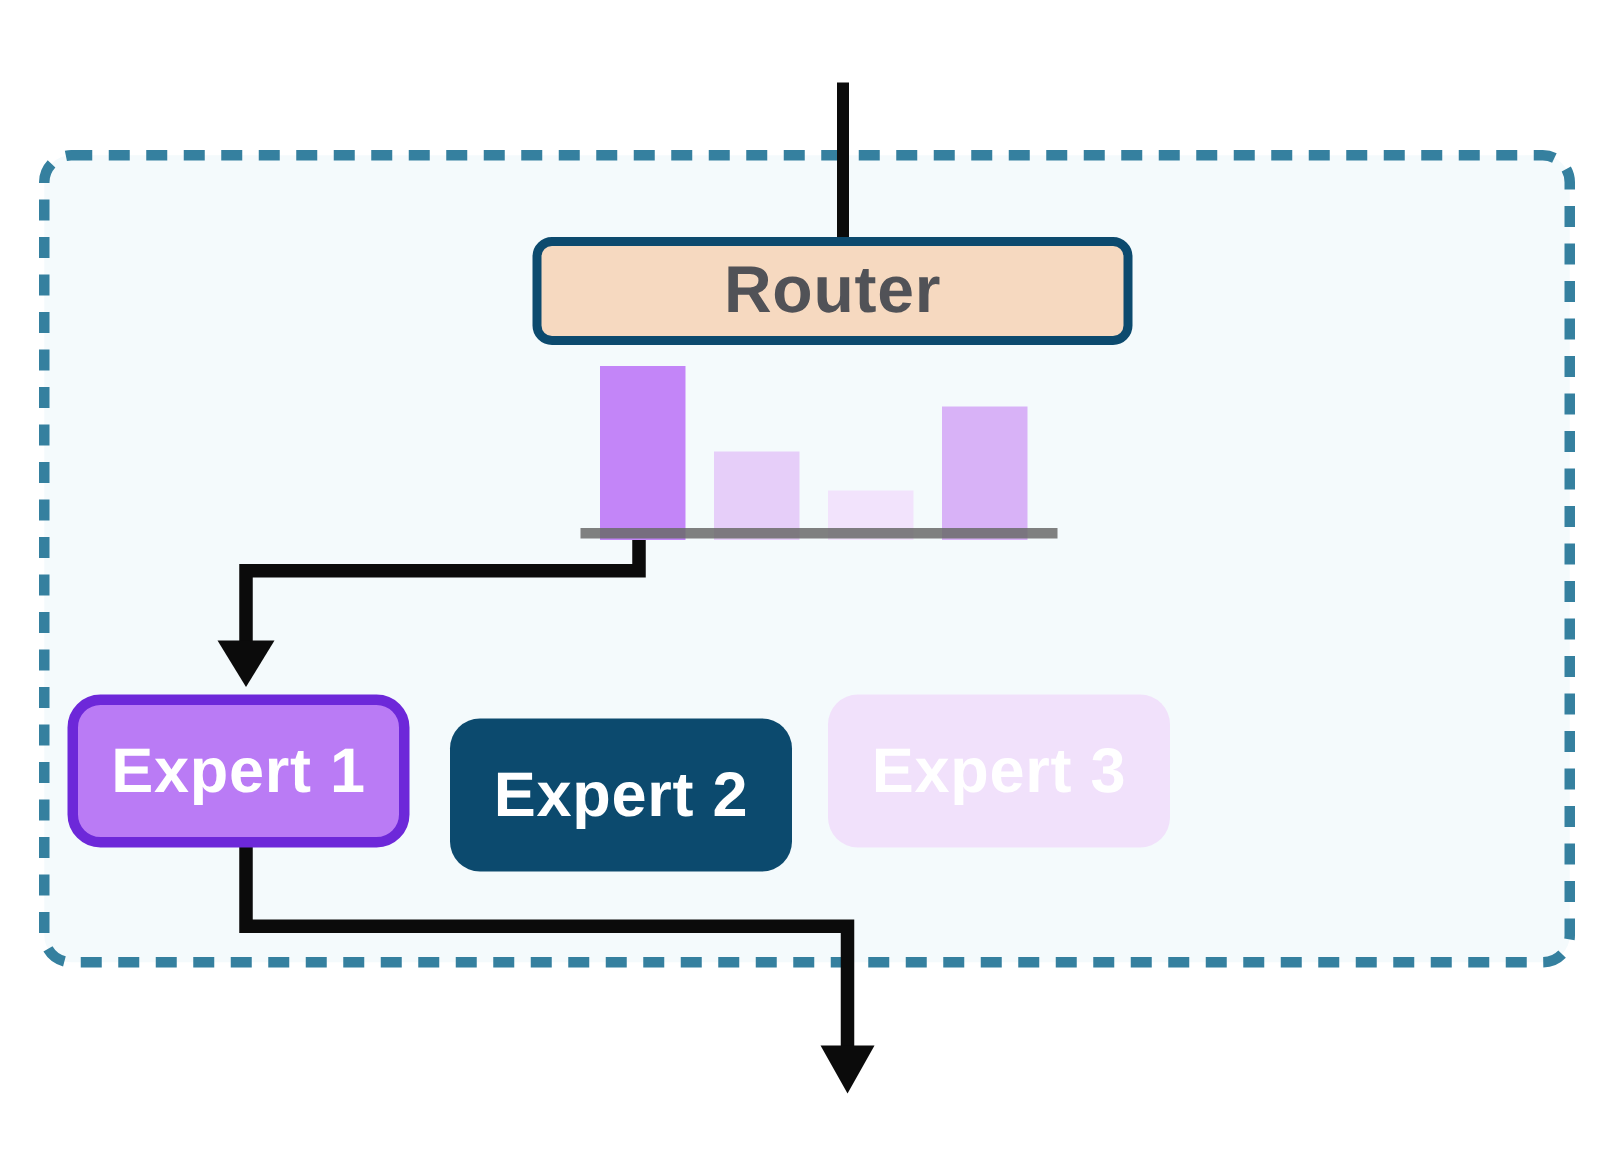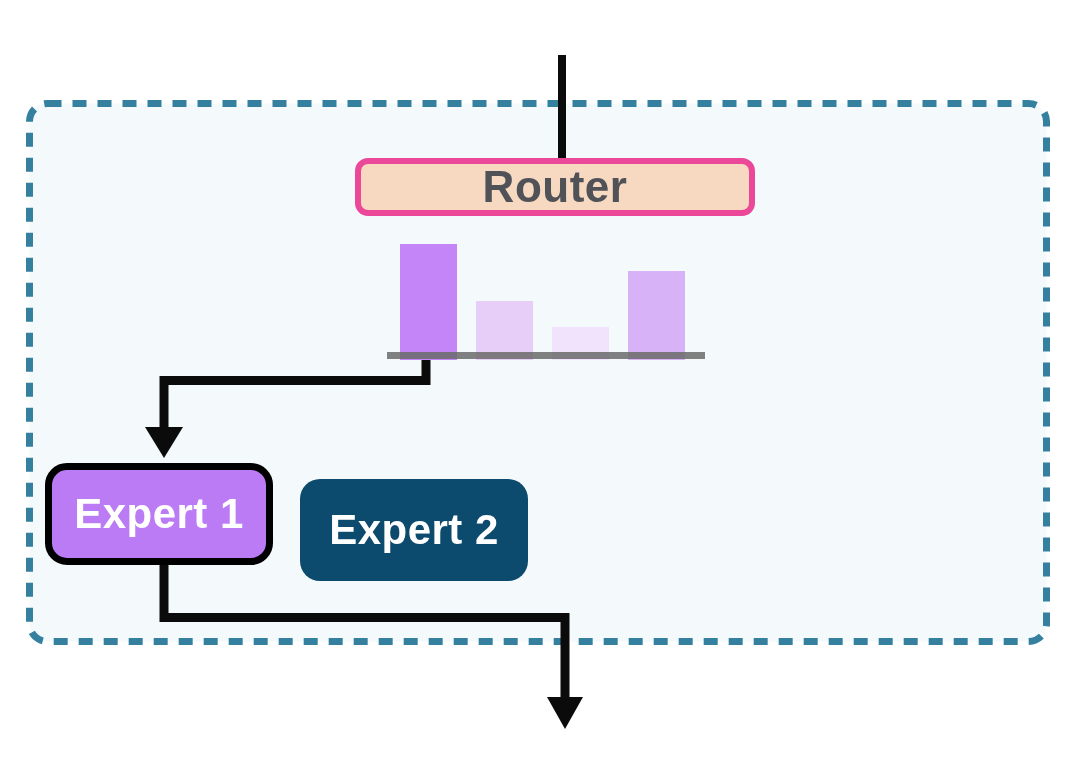--- a/index.html
+++ b/index.html
@@ -8,22 +8,22 @@
     position:relative;
     width:1080px;height:772px;
     background:#ffffff;
     overflow:hidden;
     font-family:"Liberation Sans","DejaVu Sans",sans-serif;
   }
   .layer{position:absolute;left:0;top:0;width:1080px;height:772px;pointer-events:none;}
 
   
   .router{
-    position:absolute;left:355px;top:158px;width:400px;height:58px;
-    box-sizing:border-box;border:6px solid #ec4899;border-radius:13px;
+    position:absolute;left:355px;top:158px;width:400px;height:72px;
+    box-sizing:border-box;border:6px solid #0c4a6e;border-radius:13px;
     display:flex;align-items:center;justify-content:center;
     font-weight:700;font-size:44px;letter-spacing:0.5px;
   }
 
   
   .chart-bars{
     position:absolute;left:400px;top:242px;width:286px;height:118px;
     display:flex;align-items:flex-end;gap:19px;
   }
   .chart-bars .bar{width:57px;flex:none;}
@@ -32,21 +32,21 @@
     background:rgba(106,106,106,0.85);
   }
 
   
   .expert{
     position:absolute;top:463px;width:228px;height:102px;
     box-sizing:border-box;border-radius:20px;
     display:flex;align-items:center;justify-content:center;
     font-weight:700;font-size:42px;color:#ffffff;letter-spacing:0.5px;
   }
-  .expert.selected{border:7px solid #000000;border-radius:22px;}
+  .expert.selected{border:7px solid #6d28d9;border-radius:22px;}
   .expert.e1{left:45px;}
   .expert.e2{left:300px;}
   .expert.e3{left:552px;}
   .expert.e4{left:802px;}
 </style>
 </head>
 <body>
 
 <div class="canvas">
 
@@ -73,14 +73,17 @@
   <div class="router" style="background: rgb(246, 217, 192);">
     <span style="color: rgb(81, 82, 87);">Router</span>
   </div>
 
   <div class="expert e1 selected" style="background: rgb(186, 123, 245);">
     <span>Expert 1</span>
   </div>
   <div class="expert e2" style="background: #0c4a6e; margin-top: 16px;">
     <span>Expert 2</span>
   </div>
+  <div class="expert e3" style="background: rgb(241, 225, 251);">
+    <span>Expert 3</span>
+  </div>
 
 </div>
 
 </body></html>

